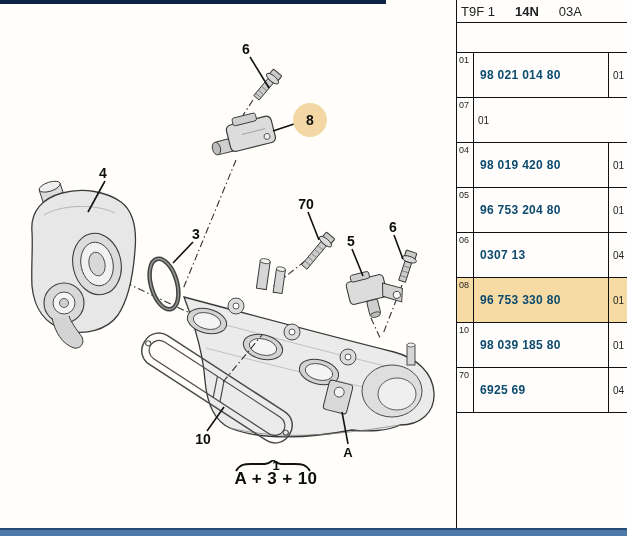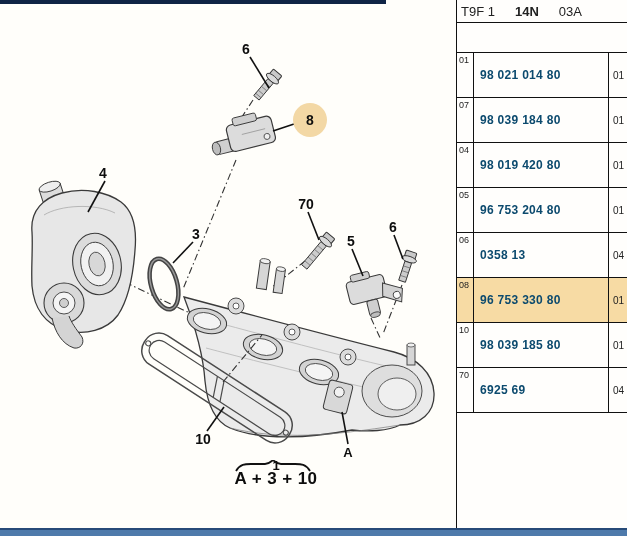--- a/index.html
+++ b/index.html
@@ -205,36 +205,35 @@
     </div>
     <div class="blank-row"></div>
     <div>
         <div class="prow">
     <div class="cell-index">01</div>
     <div class="cell-part">98 021 014 80</div>
     <div class="cell-qty">01</div>
   </div>
         <div class="prow">
     <div class="cell-index">07</div>
-    <div class="cell-part">98 039 184 80</div>
     <div class="cell-qty">01</div>
   </div>
         <div class="prow">
     <div class="cell-index">04</div>
     <div class="cell-part">98 019 420 80</div>
     <div class="cell-qty">01</div>
   </div>
         <div class="prow">
     <div class="cell-index">05</div>
     <div class="cell-part">96 753 204 80</div>
     <div class="cell-qty">01</div>
   </div>
         <div class="prow">
     <div class="cell-index">06</div>
-    <div class="cell-part">0358 13</div>
+    <div class="cell-part">0307 13</div>
     <div class="cell-qty">04</div>
   </div>
         <div class="prow highlighted">
     <div class="cell-index">08</div>
     <div class="cell-part">96 753 330 80</div>
     <div class="cell-qty">01</div>
   </div>
         <div class="prow">
     <div class="cell-index">10</div>
     <div class="cell-part">98 039 185 80</div>

